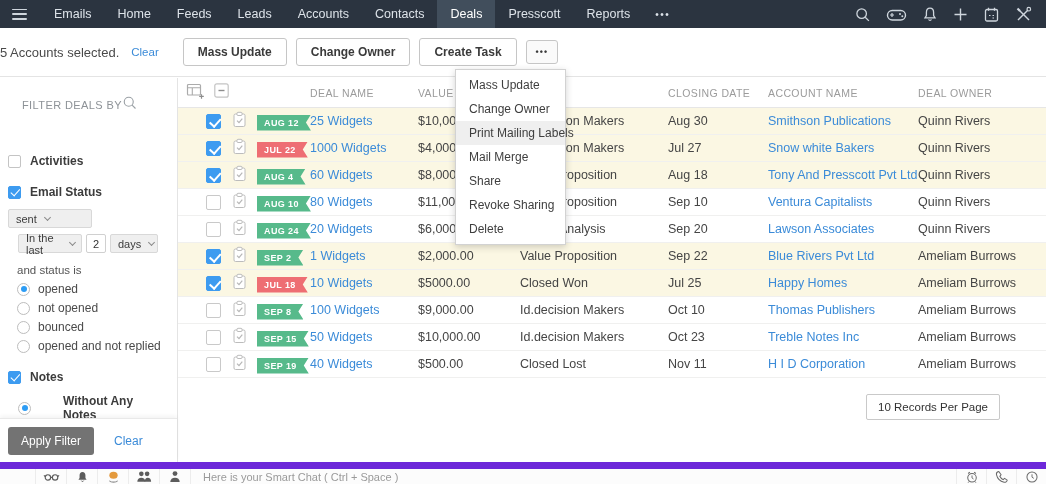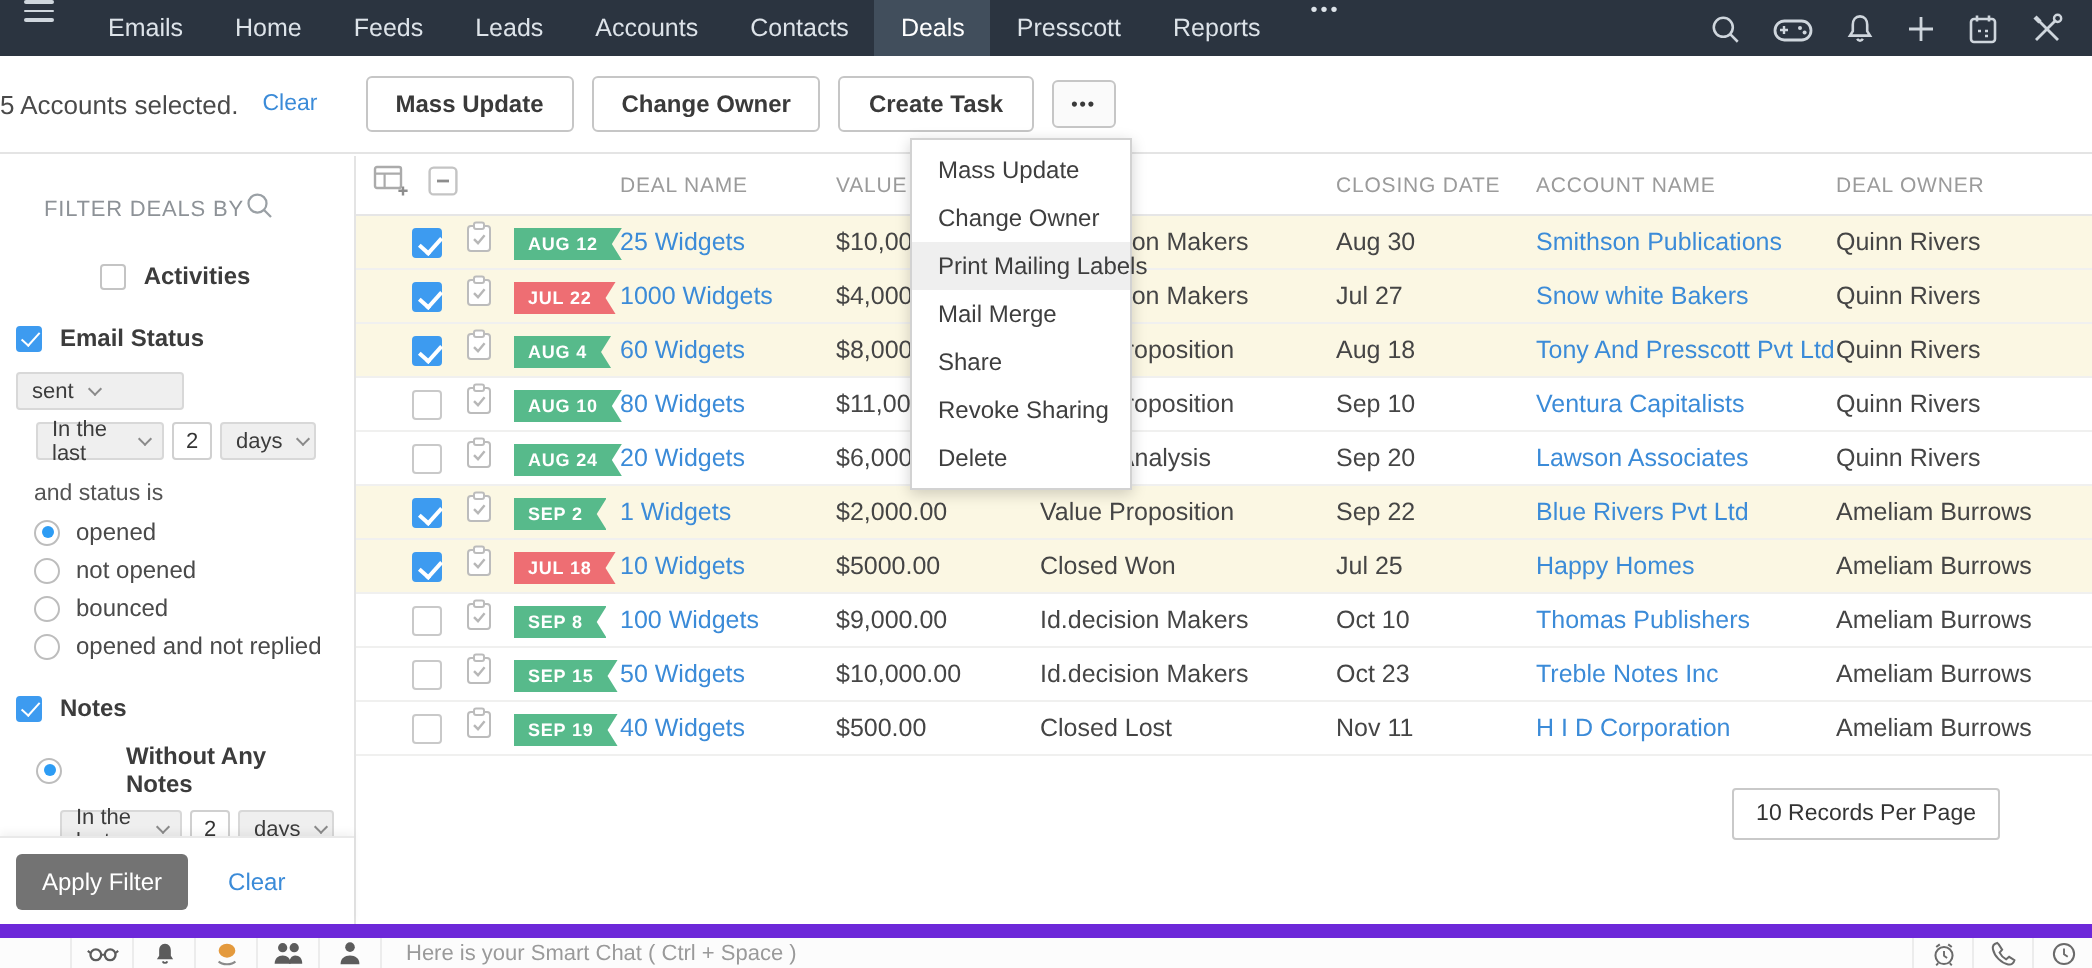--- a/index.html
+++ b/index.html
@@ -1,20 +1,20 @@
 <!DOCTYPE html>
 <html><head>
 <meta charset="utf-8">
 <style>
   * { margin:0; padding:0; box-sizing:border-box; }
   html,body { width:1046px; height:484px; }
   body { font-family:"Liberation Sans", sans-serif; background:#fff; position:relative; overflow:hidden; color:#444; }
 
   
-  .topnav { position:absolute; top:0; left:0; right:0; height:28px; background:#2b3440; display:flex; z-index:40; }
+  .topnav { position:absolute; top:0; left:0; right:0; height:28px; background:#2b3440; display:flex; align-items:center; z-index:40; }
   .hamburger { width:15px; height:11px; margin:0 14px 0 12px; display:flex; flex-direction:column; justify-content:space-between; cursor:pointer; }
   .hamburger span { display:block; height:1.6px; background:#cfd6dd; border-radius:1px; }
   .nav-item { height:28px; display:flex; align-items:center; padding:0 13px; color:#dde3e9; font-size:12.5px; cursor:pointer; }
   .nav-item.active { background:#414e5c; color:#fff; }
   .nav-more { color:#dde3e9; font-size:10px; letter-spacing:1.5px; padding:0 12px; cursor:pointer; }
   .topnav-right { margin-left:auto; display:flex; align-items:center; gap:15px; padding-right:14px; }
   .topnav-right svg { display:block; cursor:pointer; }
 
   
   .actionbar { position:absolute; top:28px; left:0; right:0; height:49px; background:#fff; border-bottom:1px solid #e4e4e4; display:flex; align-items:center; z-index:20; }
@@ -165,21 +165,21 @@
 <div class="sidebar">
   <div class="sidebar-scroll">
     <div class="fhead">
       <span class="ftitle">FILTER DEALS BY</span>
       <span><svg width="15" height="15" viewBox="0 0 20 20">
             <circle cx="9" cy="9" r="6" fill="none" stroke="#9aa0a5" stroke-width="1.5"></circle>
             <line x1="13.5" y1="13.5" x2="18" y2="18" stroke="#9aa0a5" stroke-width="1.5"></line>
           </svg></span>
     </div>
 
-    <div class="chk-row" style="margin-top:16px;justify-content:center;">
+    <div class="chk-row" style="margin-top:40px;">
       <span class="scb"></span>
       <span>Activities</span>
     </div>
 
     <div class="chk-row" style="margin-top:17px;">
       <span class="scb checked"></span>
       <span>Email Status</span>
     </div>
 
     <div class="fselect" style="margin-top:10px; width:84px;">

